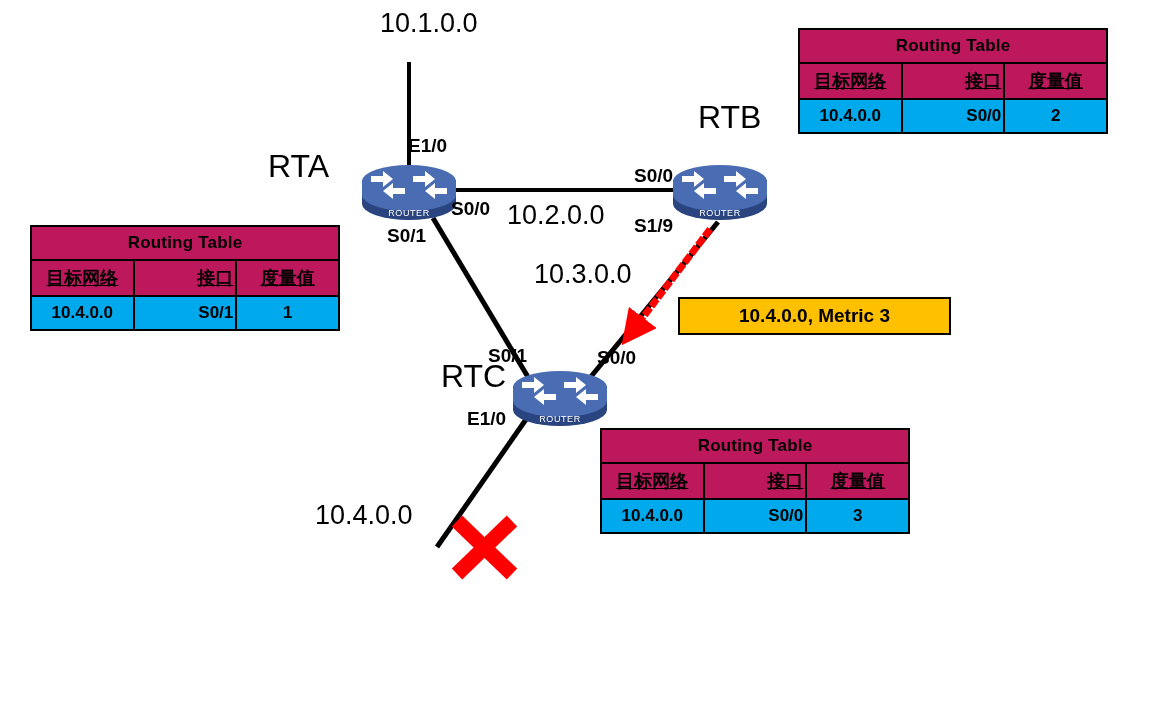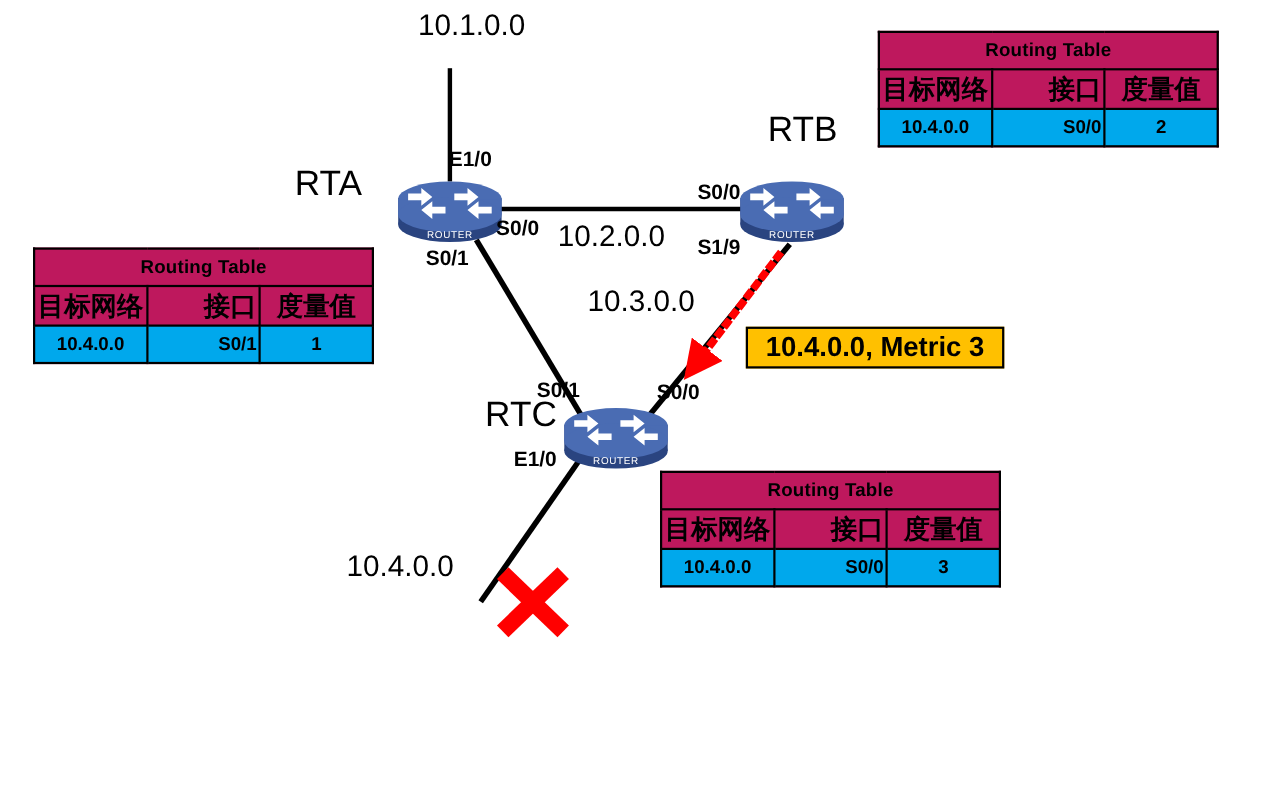--- a/index.html
+++ b/index.html
@@ -41,21 +41,22 @@
     font-weight: bold;
     color: #000000;
     padding: 1px 2px;
     white-space: nowrap;
   }
   .rt-title {
     font-size: 17px;
     letter-spacing: 0.2px;
   }
   .rt-head {
-    font-size: 24px;
+    font-size: 18px;
+    text-decoration: underline;
   }
   .rt-row {
     background: #00A8EC;
     font-size: 17px;
   }
 
   
   .tbl-a { left: 30px;  top: 225px; width: 310px; }
   .tbl-b { left: 798px; top: 28px;  width: 310px; }
   .tbl-c { left: 600px; top: 428px; width: 310px; }
@@ -83,28 +84,28 @@
   .iface {                
     font-size: 19px;
     font-weight: bold;
   }
 
   
   .callout {
     position: absolute;
     left: 678px;
     top: 297px;
-    width: 235px;
+    width: 273px;
     height: 38px;
     background: #FFC000;
     border: 2px solid #000000;
     display: flex;
     align-items: center;
     justify-content: center;
-    font-size: 25px;
+    font-size: 19px;
     font-weight: bold;
     color: #000000;
     box-sizing: border-box;
   }
 
   
   .router {
     position: absolute;
     width: 96px;
     height: 62px;

